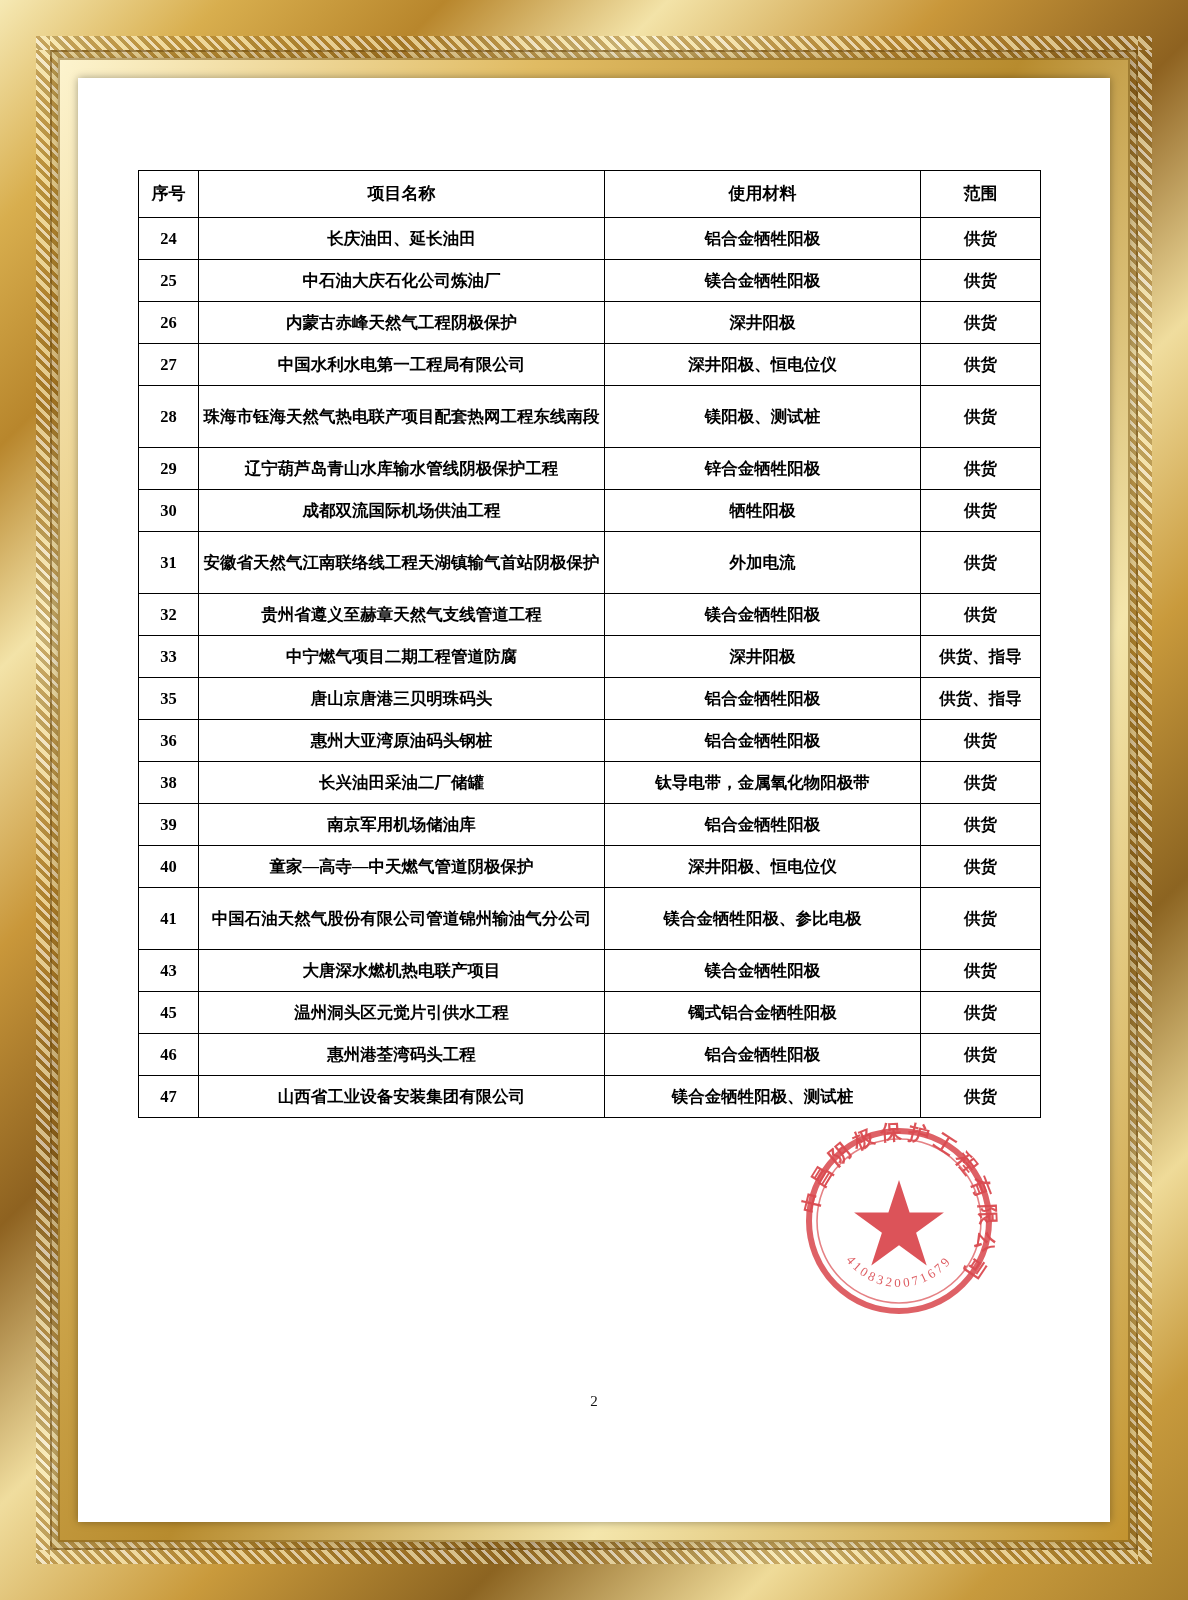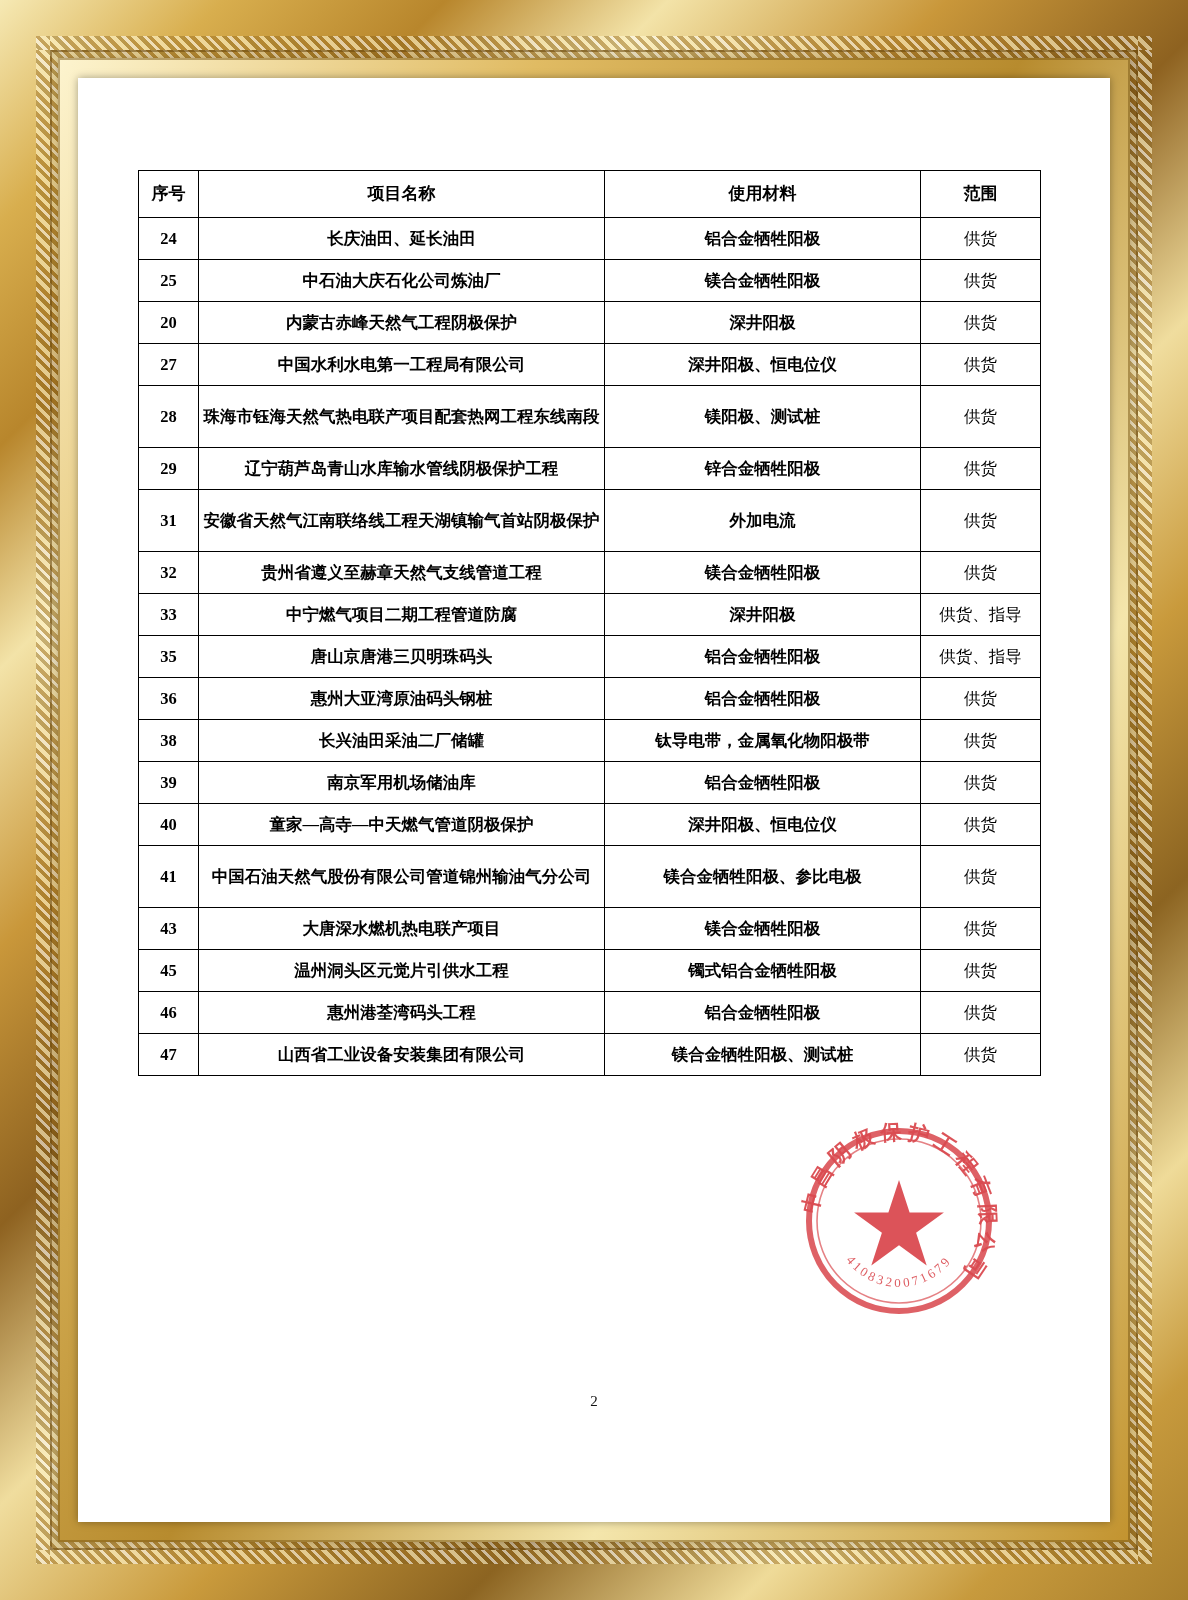--- a/index.html
+++ b/index.html
@@ -89,21 +89,21 @@
     font-size: 17px;
   }
   .col-no    { width: 60px; }
   .col-name  { width: 406px; }
   .col-mat   { width: 316px; }
   .col-range { width: 120px; }
 
   td.cell-no    { font-weight: bold; font-size: 17px; }
   td.cell-name  { font-weight: bold; }
   td.cell-mat   { font-weight: bold; }
-  td.cell-range { font-weight: normal; }
+  td.cell-range { font-weight: bold; }
 
   .tall { height: 62px; }
   .row  { height: 42px; padding-left: 24px; }
 
   .page-number {
     position: absolute;
     left: 0; right: 0;
     top: 1315px;
     text-align: center;
     font-size: 15px;
@@ -155,41 +155,47 @@
             <td class="cell-mat">铝合金牺牲阳极</td>
             <td class="cell-range">供货</td>
           </tr>
           <tr class="row">
             <td class="cell-no">25</td>
             <td class="cell-name">中石油大庆石化公司炼油厂</td>
             <td class="cell-mat">镁合金牺牲阳极</td>
             <td class="cell-range">供货</td>
           </tr>
           <tr class="row">
-            <td class="cell-no">20</td>
+            <td class="cell-no">26</td>
             <td class="cell-name">内蒙古赤峰天然气工程阴极保护</td>
             <td class="cell-mat">深井阳极</td>
             <td class="cell-range">供货</td>
           </tr>
           <tr class="row">
             <td class="cell-no">27</td>
             <td class="cell-name">中国水利水电第一工程局有限公司</td>
             <td class="cell-mat">深井阳极、恒电位仪</td>
             <td class="cell-range">供货</td>
           </tr>
           <tr class="tall">
             <td class="cell-no">28</td>
             <td class="cell-name">珠海市钰海天然气热电联产项目配套热网工程东线南段</td>
             <td class="cell-mat">镁阳极、测试桩</td>
             <td class="cell-range">供货</td>
           </tr>
           <tr class="row">
             <td class="cell-no">29</td>
             <td class="cell-name">辽宁葫芦岛青山水库输水管线阴极保护工程</td>
             <td class="cell-mat">锌合金牺牲阳极</td>
+            <td class="cell-range">供货</td>
+          </tr>
+          <tr class="row">
+            <td class="cell-no">30</td>
+            <td class="cell-name">成都双流国际机场供油工程</td>
+            <td class="cell-mat">牺牲阳极</td>
             <td class="cell-range">供货</td>
           </tr>
           <tr class="tall">
             <td class="cell-no">31</td>
             <td class="cell-name">安徽省天然气江南联络线工程天湖镇输气首站阴极保护</td>
             <td class="cell-mat">外加电流</td>
             <td class="cell-range">供货</td>
           </tr>
           <tr class="row">
             <td class="cell-no">32</td>

